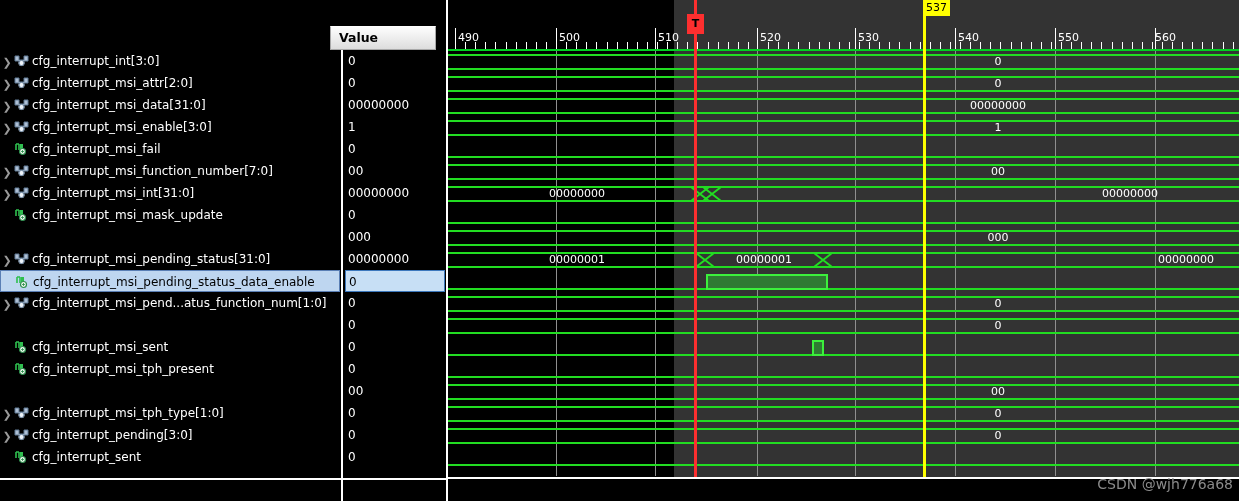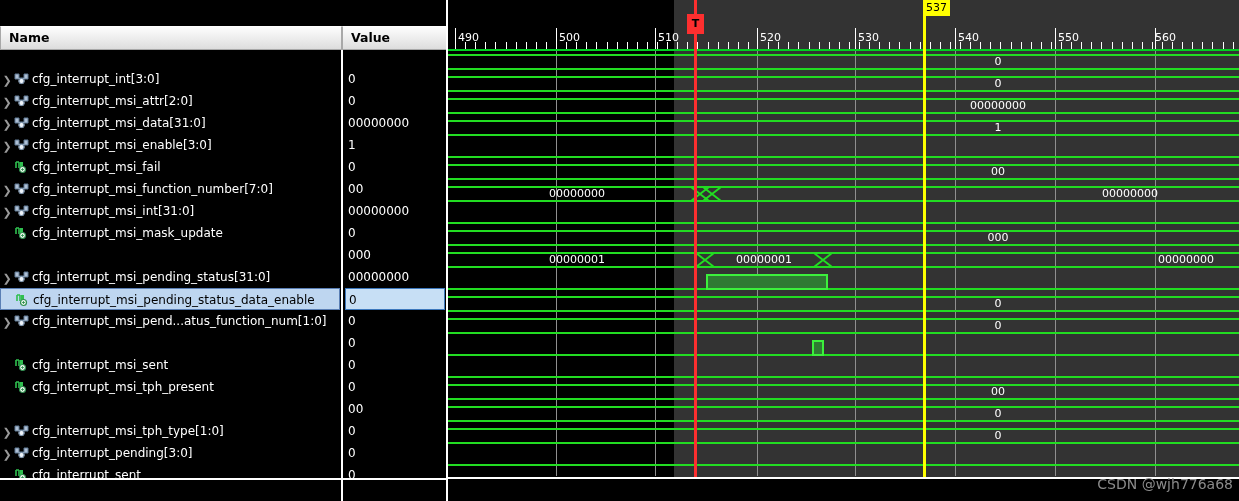--- a/index.html
+++ b/index.html
@@ -43,27 +43,26 @@
     border: 1px solid #a8a8a8;
     border-top-color: #ffffff;
     font-size: 12.5px;
     font-weight: bold;
     color: #000;
     line-height: 22px;
     padding-left: 8px;
     white-space: nowrap;
   }
   #head-name  { left: 0px;   width: 342px; }
-  #head-value { left: 342px; width: 106px; }
+  #head-value { left: 330px; width: 106px; }
 
   #rows-area {
     position: absolute; left: 0; top: 50px;
     width: 448px; height: 430px;
     background: #000;
-    margin-top: 18px;
   }
   .name-row {
     position: absolute; left: 0;
     width: 448px; height: 22px;
     white-space: nowrap;
   }
   .name-cell {
     position: absolute; left: 0; top: 0;
     width: 340px; height: 22px;
     color: #ffffff;
@@ -270,21 +269,20 @@
 </style>
 </head>
 <body>
 
 <div id="app">
 
   <div id="left-panel">
 
 
     <div id="col-headers">
-      <div class="col-head" id="head-name">Name</div>
       <div class="col-head" id="head-value">Value</div>
     </div>
 
     <div id="rows-area">
         <div class="name-row" style="top: 0px;">
           <div class="name-cell"><span class="expander">❯</span><span class="sig-icon"><svg width="15" height="13" viewBox="0 0 15 13">
                 <path d="M1 1 h4 v4 h5 v-4 h4 v5 h-5 v3 h-3 v-3 h-5 z" fill="#aebfd4" stroke="#5f7893" stroke-width="1"></path>
                 <circle cx="7.5" cy="8" r="3" fill="#d6e2ee" stroke="#4a6versus" stroke-width="0"></circle>
                 <circle cx="7.5" cy="8" r="2.6" fill="#eef4fa" stroke="#5f7893" stroke-width="1"></circle>
               </svg></span><span class="sig-label">cfg_interrupt_int[3:0]</span></div>

